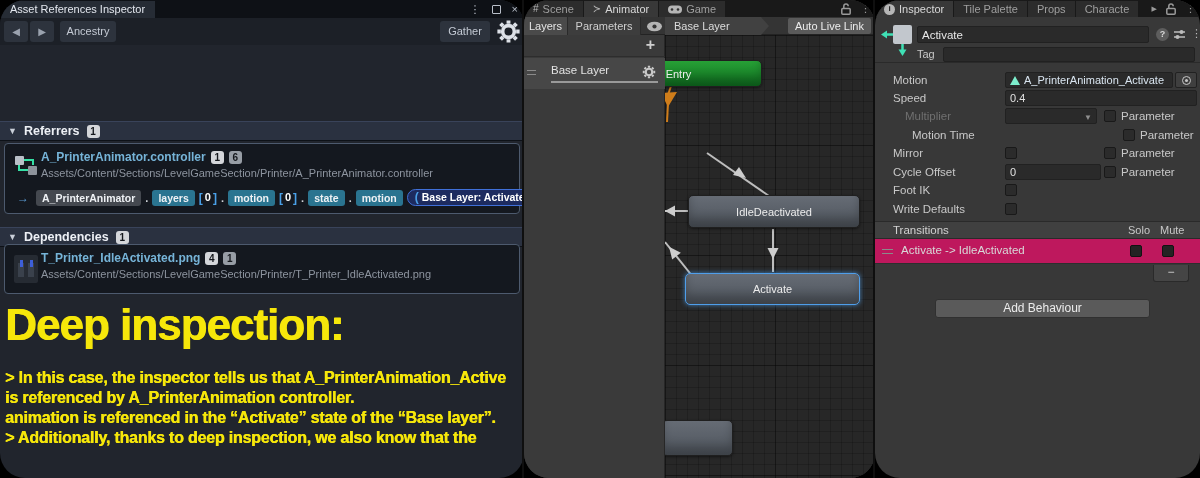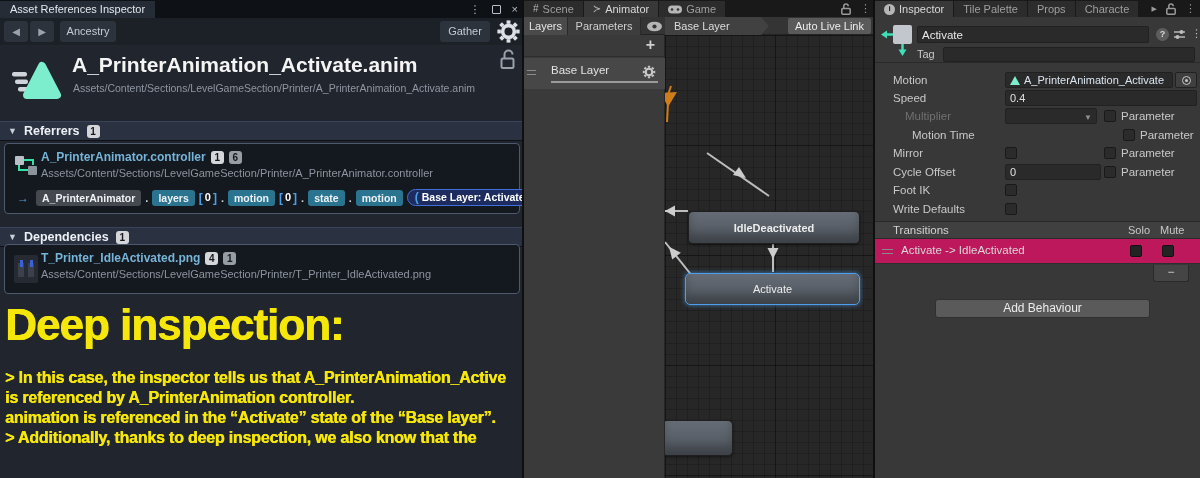--- a/index.html
+++ b/index.html
@@ -2,21 +2,21 @@
 <html style="--yellow: #f6e70a; --linkblue: #76b4d8; --chipteal: #2a7490; --chipgray: #44484f; --pillnavy: #1d2b5f; --pillborder: #4070d8; --bracketblue: #4aa0e8; --clipteal: #7deecd; --stategreen: #1f9130; --stateorange: #d8851b; --stategray: #5d636b; --selblue: #4f9eea; --arpbg: #21252d; --arpstrip: #0e1116; --arptoolbar: #1c2027; --arpbtn: #2d333d; --arpbox: #14181f; --arpboxborder: #4d5a6e; --arpheader: #2a3140; --unitybg: #383838; --unitydark: #191919; --fieldbg: #2a2a2a; --graphbg: #272727;"><head>
 <meta charset="utf-8">
 <style>
   * { box-sizing: border-box; }
   html,body { margin:0; padding:0; }
   body {
     width:1200px; height:478px; position:relative; overflow:hidden;
     background:#000; font-family:"Liberation Sans", sans-serif;
     -webkit-font-smoothing:antialiased;
   }
-  .panel { position:absolute; top:0; height:478px; overflow:hidden; }
+  .panel { position:absolute; top:0; height:478px; overflow:hidden;border-radius:25px; }
 
   
   #left { left:0; width:524px; background:var(--arpbg,#21252d); }
   .lp-strip { position:absolute; top:0; left:0; width:524px; height:18px; background:var(--arpstrip,#0e1116); }
   .lp-tab { position:absolute; left:0; top:1px; height:17px; line-height:17px; padding:0 10px;
             background:#262c35; color:#e3e7ee; font-size:11px; }
   .lp-winicons { position:absolute; right:6px; top:0; height:18px; display:flex; align-items:center; gap:11px; }
   .wi { color:#b9bfc9; font-size:11px; line-height:18px; cursor:default; }
   .maxbox { width:9px; height:9px; border:1.5px solid #b9bfc9; border-radius:1px; }
   .lp-toolbar { position:absolute; top:18px; left:0; width:524px; height:27px; background:var(--arptoolbar,#1c2027); }
@@ -108,21 +108,21 @@
       linear-gradient(to bottom, rgba(0,0,0,.30) 1px, transparent 1px),
       linear-gradient(to right, rgba(0,0,0,.18) 1px, transparent 1px),
       linear-gradient(to bottom, rgba(0,0,0,.18) 1px, transparent 1px);
     background-size:110px 110px, 110px 110px, 11px 11px, 11px 11px; }
   .trans { position:absolute; left:0; top:0; }
   .st { position:absolute; border-radius:5px; color:#ececec; font-size:11px; display:flex;
         align-items:center; justify-content:center; border:1px solid #1f1f1f;
         box-shadow:inset 0 -9px 10px rgba(0,0,0,.22), 0 1px 3px rgba(0,0,0,.5); }
   .st.entry { left:-70px; top:25px; width:167px; height:27px; background:linear-gradient(#27a036,#0f7020); }
   .st.start { left:-75px; top:87px; width:167px; height:31px; background:linear-gradient(#e89a24,#b06c10); }
-  .st.idle  { left:23px; top:176px; width:172px; height:33px; background:linear-gradient(#666c75,#4e545c);font-weight:bold; }
+  .st.idle  { left:23px; top:160px; width:172px; height:33px; background:linear-gradient(#666c75,#4e545c); }
   .st.act   { left:20px; top:238px; width:175px; height:32px; background:linear-gradient(#666c75,#4e545c);
               border:1.5px solid var(--selblue,#4f9eea); box-shadow:0 0 5px rgba(79,158,234,.75), inset 0 -9px 10px rgba(0,0,0,.22); }
   .st.stub  { left:-3px; top:385px; width:71px; height:36px; background:linear-gradient(#666c75,#4e545c); }
 
   
   #insp { left:875px; width:325px; background:var(--unitybg,#383838); }
   .insp-head { position:absolute; top:17px; left:0; width:325px; height:46px; border-bottom:1px solid #2a2a2a; }
   .state-icon { position:absolute; left:5px; top:6px; }
   .name-fld { left:42px; top:9px; width:232px; height:17px; font-size:11.5px; color:#e8e8e8; }
   .help-c { position:absolute; left:281px; top:11px; width:13px; height:13px; border-radius:50%;
@@ -188,34 +188,20 @@
           <line x1="5.1" y1="12.9" x2="3.3" y2="14.7"></line>
         <line x1="3.5" y1="9" x2="1" y2="9"></line>
           <line x1="5.1" y1="5.1" x2="3.3" y2="3.3"></line>
         <line x1="9" y1="3.5" x2="9" y2="1"></line>
           <line x1="12.9" y1="5.1" x2="14.7" y2="3.3"></line>
       </g>
       <circle cx="9" cy="9" r="4.2" fill="none" stroke="#dde1e7" stroke-width="2.6"></circle>
     </svg>
   </div>
 
-  <div class="lp-asset">
-    <svg class="clip-icon" width="52" height="48" viewBox="0 0 52 48">
-      <rect x="2" y="15" width="15" height="4.5" rx="2" fill="#cfd4da"></rect>
-      <rect x="5" y="22.5" width="13" height="4.5" rx="2" fill="#cfd4da"></rect>
-      <rect x="8" y="30" width="11" height="4.5" rx="2" fill="#cfd4da"></rect>
-      <path d="M32 9 L47 38 L17 38 Z" fill="var(--clipteal,#7deecd)" stroke="var(--clipteal,#7deecd)" stroke-width="8" stroke-linejoin="round"></path>
-    </svg>
-    <div class="lp-title">A_PrinterAnimation_Activate.anim</div>
-    <div class="lp-path">Assets/Content/Sections/LevelGameSection/Printer/A_PrinterAnimation_Activate.anim</div>
-    <svg class="lp-lock" width="17" height="21" viewBox="0 0 17 21">
-      <rect x="2.5" y="9.5" width="12" height="9.5" rx="1.5" fill="none" stroke="#9aa1ab" stroke-width="2"></rect>
-      <path d="M5.5 9.5 V5.5 A4 4 0 0 1 13.5 5.5" fill="none" stroke="#9aa1ab" stroke-width="2"></path>
-    </svg>
-  </div>
 
   <div class="sec-h" style="top:121px;">
     <span class="tri">▼</span>
     <span class="sec-t">Referrers</span>
     <span class="badge">1</span>
   </div>
 
   <div class="abox" style="top:143px;height:71px;">
     <svg class="ctrl-icon" width="24" height="24" viewBox="0 0 24 24">
       <polyline points="9,7 19,7 19,12" fill="none" stroke="#35e0a5" stroke-width="2"></polyline>
@@ -356,20 +342,21 @@
       <polygon points="-4,58 12,57 3,72" fill="#cf7d1a"></polygon>
       <line x1="42" y1="118" x2="104" y2="161" stroke="#bdbdbd" stroke-width="2"></line>
       <polygon points="81,143 68,140 74,132" fill="#cdcdcd"></polygon>
       <line x1="0" y1="176" x2="23" y2="176" stroke="#bdbdbd" stroke-width="2"></line>
       <polygon points="0,176 10,170.5 10,181.5" fill="#cdcdcd"></polygon>
       <line x1="108" y1="194" x2="108" y2="237" stroke="#bdbdbd" stroke-width="2"></line>
       <polygon points="108,224 102.5,213 113.5,213" fill="#cdcdcd"></polygon>
       <line x1="0" y1="207" x2="32" y2="247" stroke="#bdbdbd" stroke-width="2"></line>
       <polygon points="4,211.8 15.8,217.7 7.2,224.5" fill="#cdcdcd"></polygon>
     </svg>
+    <div class="st entry">Entry</div>
     <div class="st idle">IdleDeactivated</div>
     <div class="st act">Activate</div>
     <div class="st stub"></div>
   </div>
 </div>
 
 <div class="panel" id="insp">
   <div class="u-strip">
     <div class="u-tab active">
       <span style="width:11px;height:11px;border-radius:50%;background:#b6b6b6;color:#222;font-size:8px;font-weight:bold;display:inline-flex;align-items:center;justify-content:center;">i</span>

